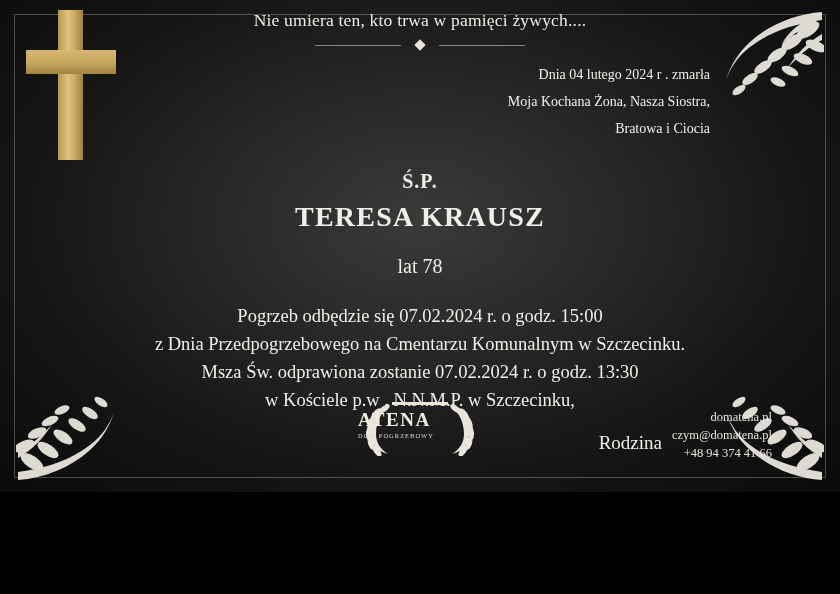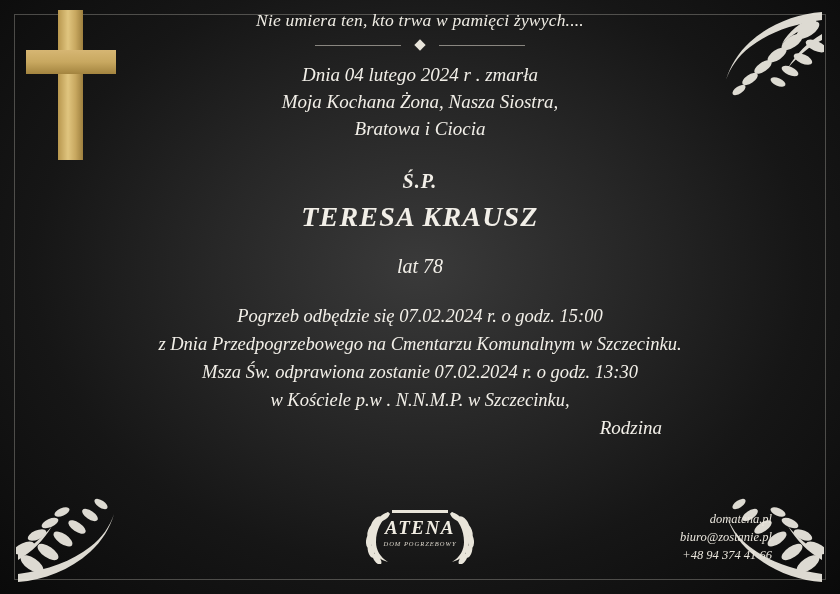--- a/index.html
+++ b/index.html
@@ -3,26 +3,25 @@
 <meta charset="utf-8">
 <style>
   html, body {
     margin: 0;
     padding: 0;
     background: #000;
   }
   #obituary {
     position: relative;
     width: 840px;
-    height: 594px;
+    height: 492px;
     overflow: hidden;
     background: radial-gradient(ellipse at 50% 45%, #3a3a3a 0%, #272727 35%, #161616 65%, #0a0a0a 100%);
     font-family: "Liberation Serif", serif;
     color: #f2efe8;
-    font-style: italic;
   }
   
   .inner-frame {
     position: absolute;
     left: 14px;
     top: 14px;
     right: 14px;
     bottom: 14px;
     border: 1px solid rgba(220, 215, 205, 0.30);
     pointer-events: none;
@@ -97,22 +96,23 @@
     position: absolute;
     left: 50%;
     top: 1px;
     width: 8px;
     height: 8px;
     margin-left: -4px;
     background: #e8e4da;
     transform: rotate(45deg);
   }
   .intro {
-    font-size: 19px;
+    font-size: 14px;
     line-height: 27px;
+    text-align: right;
   }
   .sp {
     font-size: 20px;
     font-weight: bold;
     letter-spacing: 1px;
     margin-top: 28px;
   }
   .deceased {
     font-size: 28px;
     font-weight: bold;
@@ -124,21 +124,21 @@
     font-size: 20px;
     margin-top: 22px;
   }
   .details {
     font-size: 18.5px;
     line-height: 28px;
     margin-top: 24px;
   }
   .family {
     font-size: 19px;
-    margin-top: 3px;
+    margin-top: 18px;
     text-align: right;
     padding-right: 48px;
   }
 
   
   .footer-left {
     position: absolute;
     left: 52px;
     bottom: 30px;
     font-size: 12.5px;
@@ -152,24 +152,23 @@
     bottom: 30px;
     font-size: 12.5px;
     line-height: 18px;
     text-align: right;
     color: #e9e5dc;
   }
   .logo {
     position: absolute;
     left: 50%;
     margin-left: -62px;
-    bottom: 30px;
+    bottom: 36px;
     width: 124px;
     height: 62px;
-    text-align: center;
   }
   .logo .logo-name {
     position: absolute;
     left: 0;
     right: 0;
     top: 15px;
     font-size: 19px;
     font-weight: bold;
     letter-spacing: 1.5px;
     color: #f0ece2;
@@ -281,21 +280,21 @@
       <div>Msza Św. odprawiona zostanie 07.02.2024 r. o godz. 13:30</div>
       <div>w Kościele p.w . N.N.M.P. w Szczecinku,</div>
     </div>
 
     <div class="family">Rodzina</div>
   </div>
 
 
   <div class="footer-right">
     <div>domatena.pl</div>
-    <div>biuro@zostanie.pl</div>
+    <div>czym@domatena.pl</div>
     <div>+48 94 374 41 66</div>
   </div>
 
   <div class="logo">
     <svg viewBox="0 0 124 62" width="124" height="62">
       <g fill="#e9e5da">
         <path d="M30 10 C16 18 10 32 14 46 C16 53 22 58 30 60 C22 55 18 48 18 40 C18 28 23 18 32 12 Z"></path>
         <ellipse cx="18" cy="20" rx="7" ry="3" transform="rotate(-50 18 20)"></ellipse>
         <ellipse cx="13" cy="29" rx="7" ry="3" transform="rotate(-70 13 29)"></ellipse>
         <ellipse cx="11" cy="39" rx="7" ry="3" transform="rotate(-85 11 39)"></ellipse>

